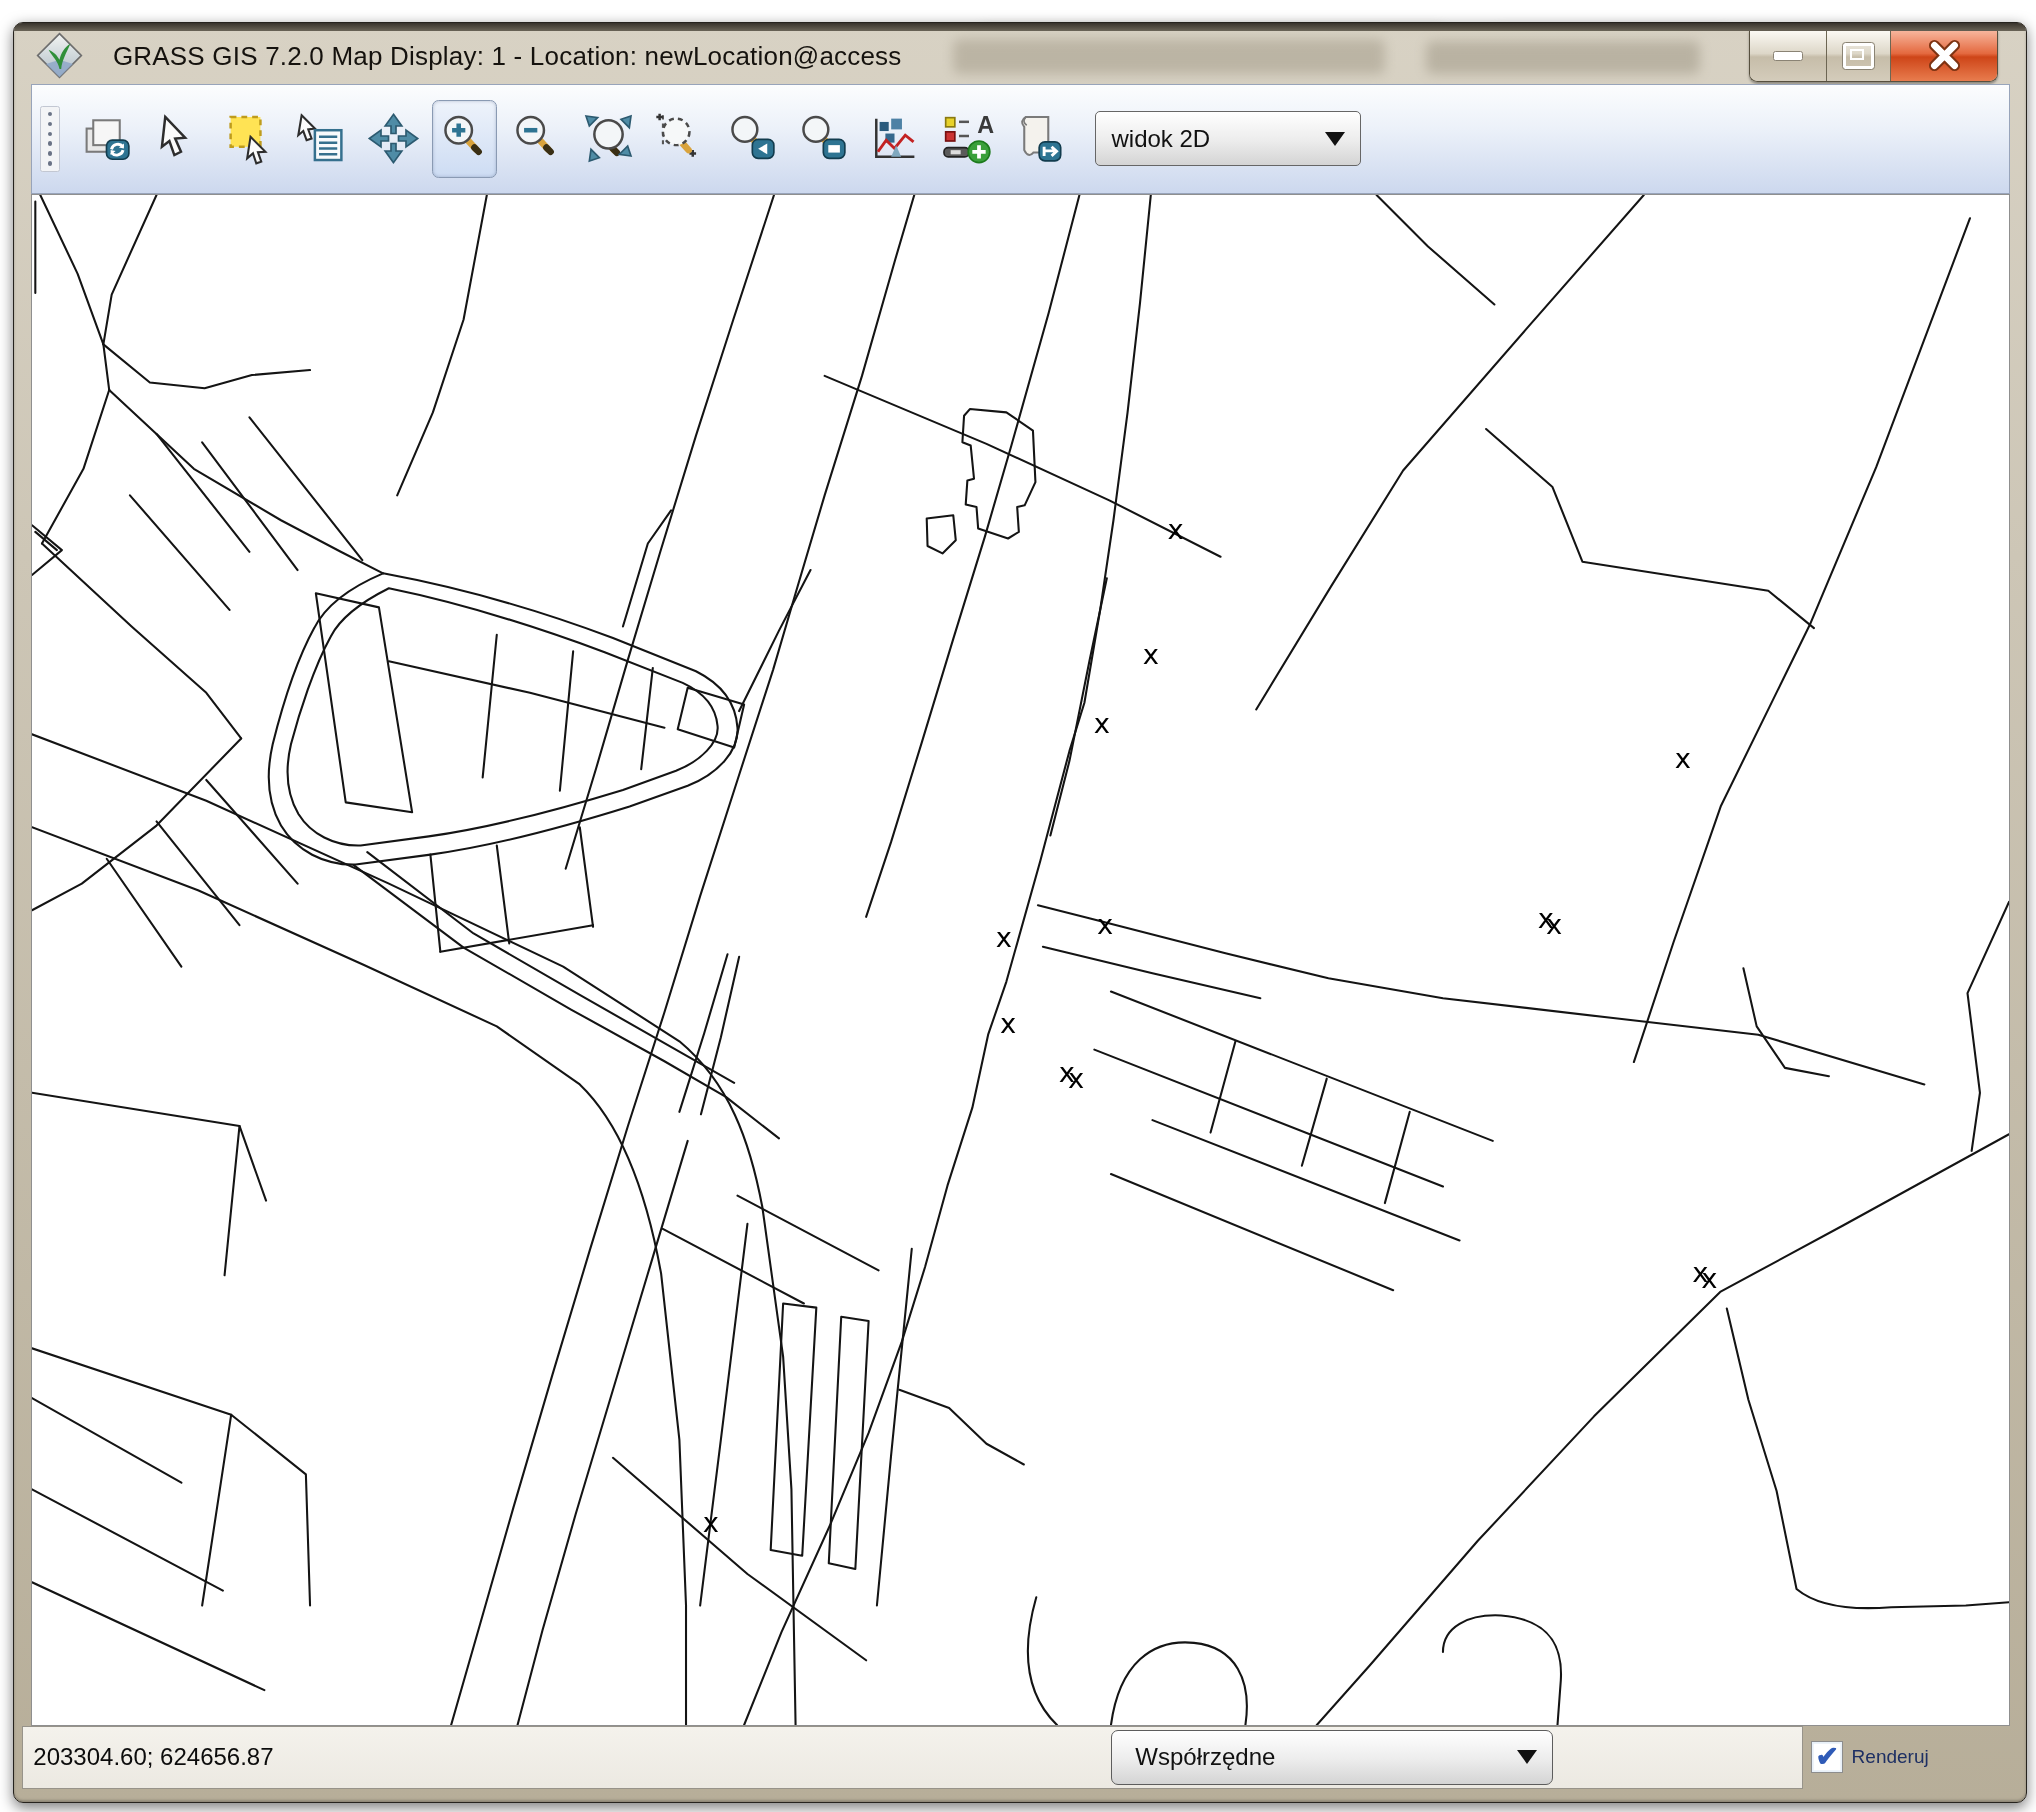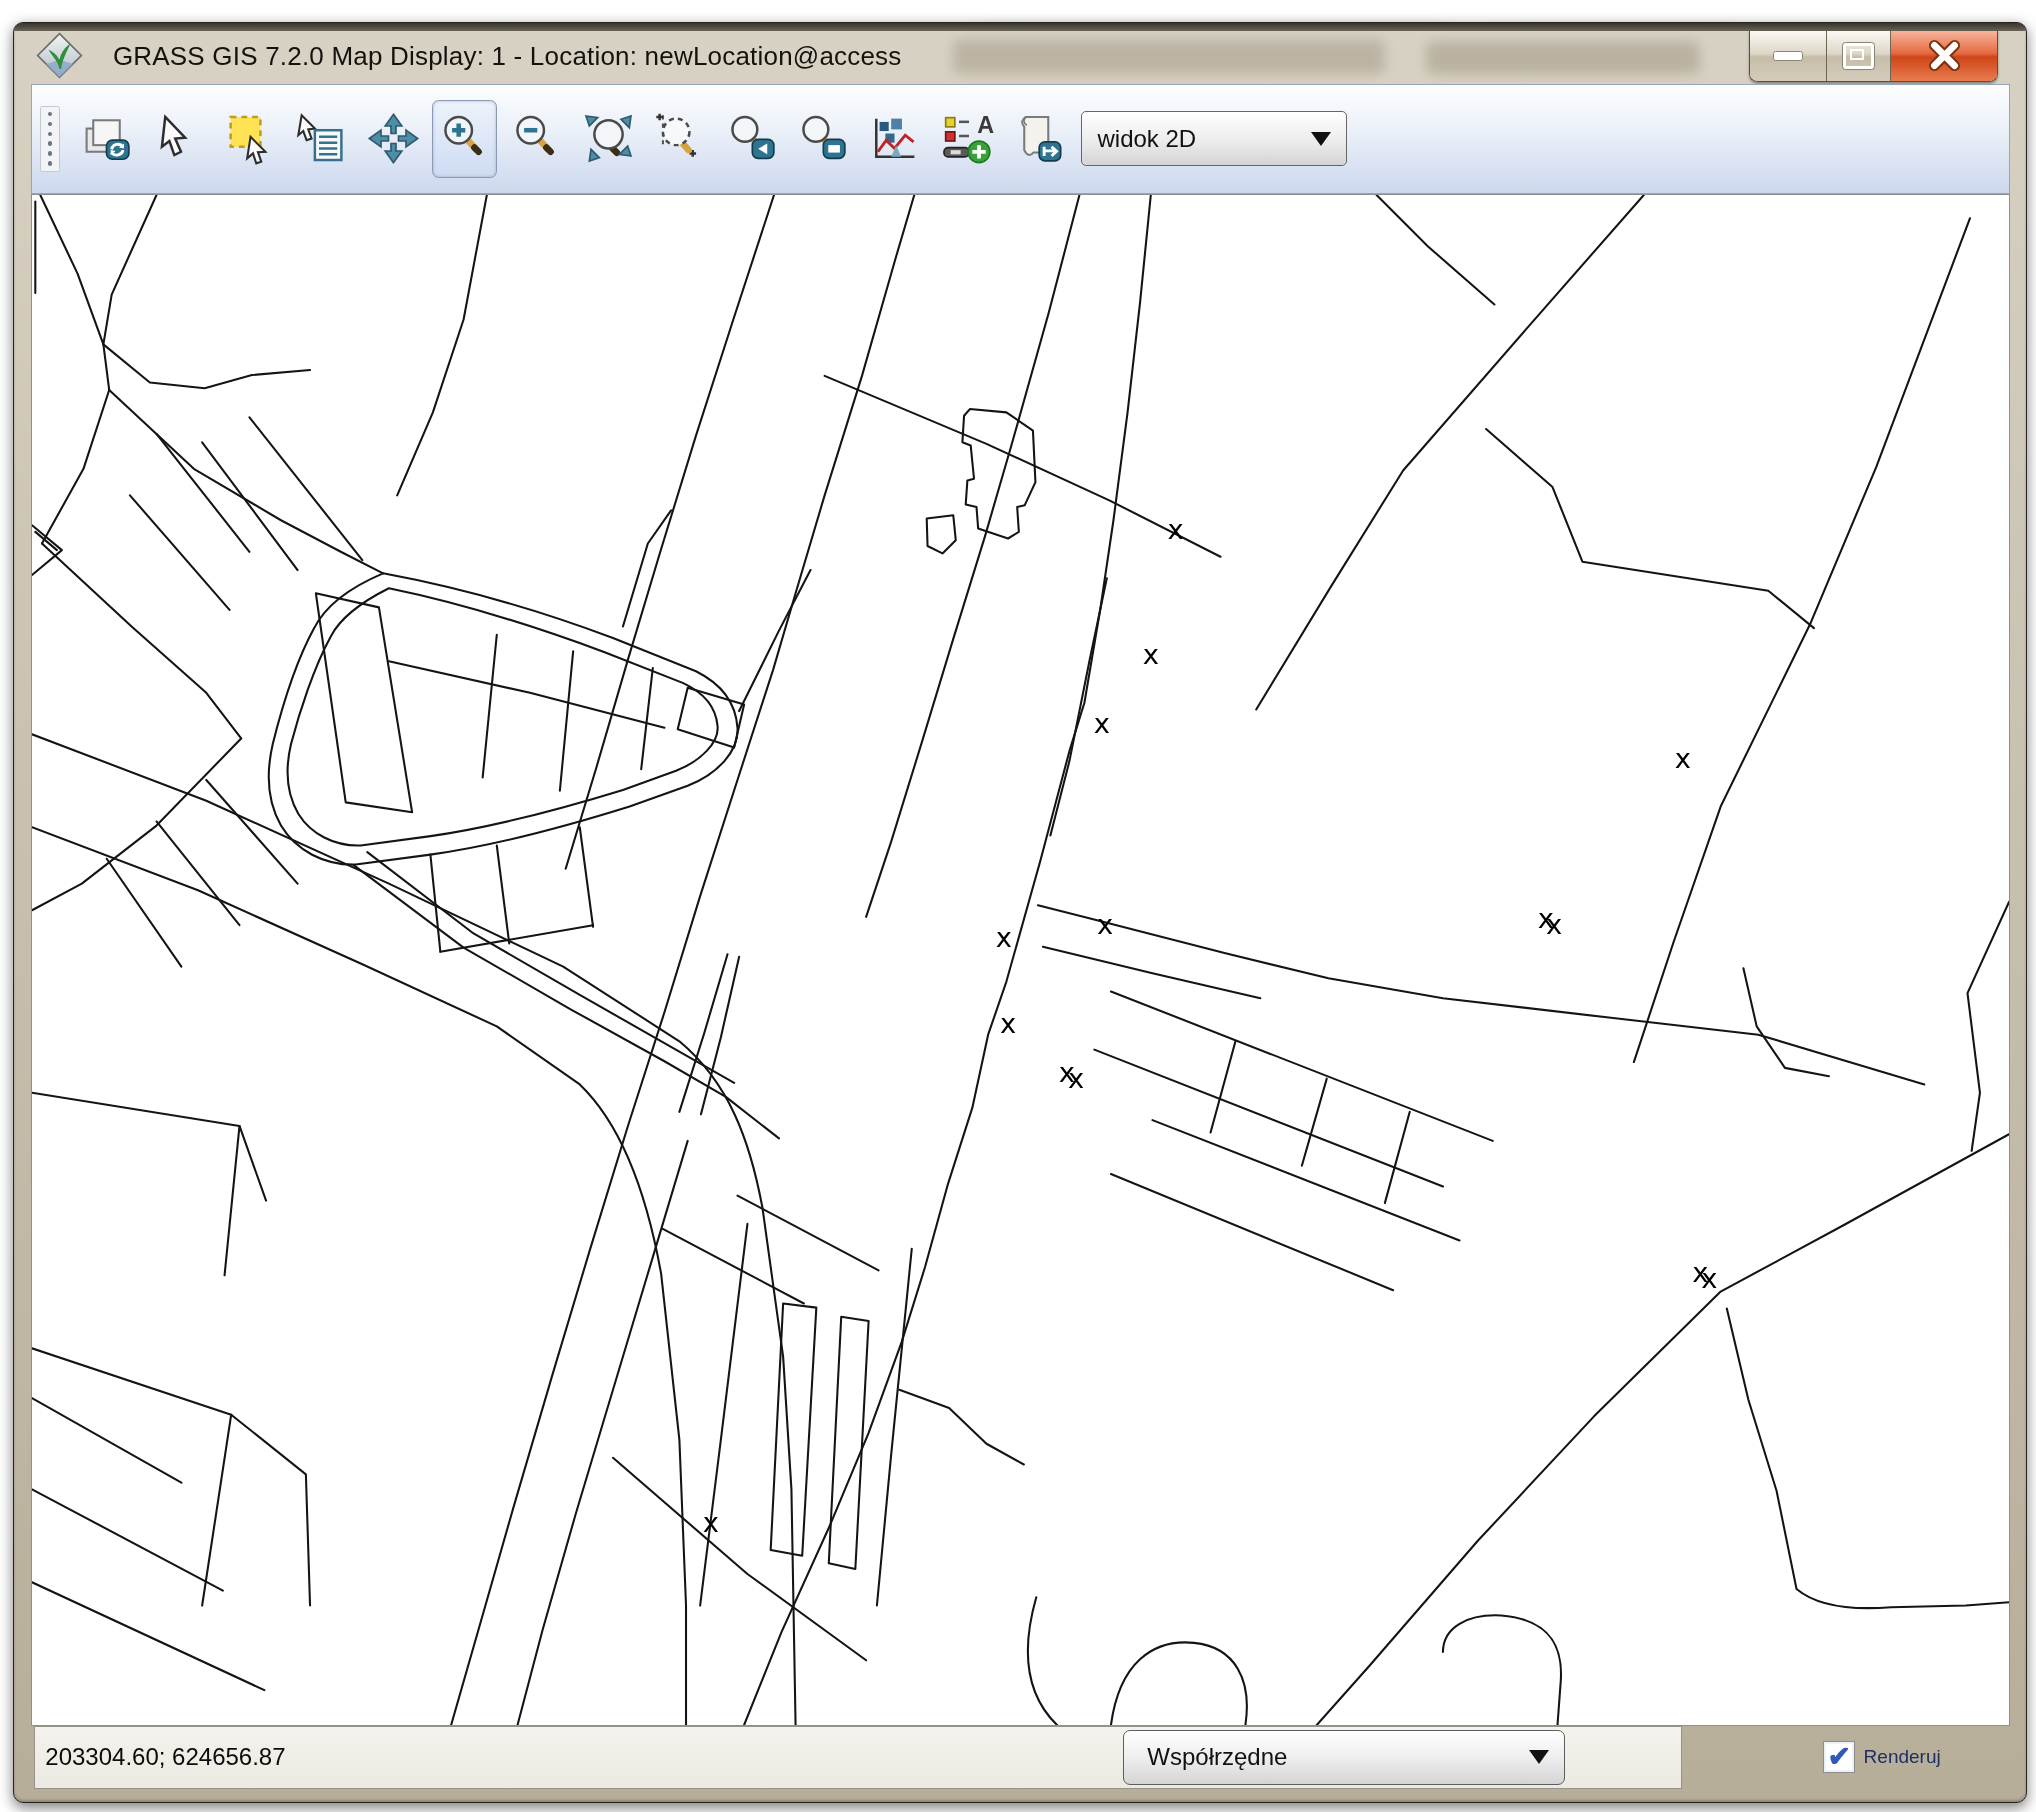--- a/index.html
+++ b/index.html
@@ -36,31 +36,31 @@
     background:linear-gradient(180deg,#e3e2de,#d7d6d2);border:0.8px solid #a3a29e;box-sizing:border-box;}
   .grip{display:flex;flex-direction:column;gap:5.8px;margin:0 11.6px 0 8.3px;padding:5px 6.6px;background:#f3f4f6;
     border:0.8px solid #c2c7d2;border-radius:2.5px;}
   .grip i{width:4.2px;height:4.2px;border-radius:50%;background:#6b7386;}
   .tool{width:63px;height:76px;display:flex;align-items:center;justify-content:center;margin:0 3.3px;border:1.7px solid transparent;border-radius:6.6px;}
   .tool.active{background:linear-gradient(180deg,#eef3fb,#cddcf3);border:1.7px solid #8a9ab3;box-shadow:inset 0 0 3.3px rgba(60,80,120,.35);}
   .combo{height:55px;border:1.7px solid #666;border-radius:5px;display:flex;align-items:center;
     background:linear-gradient(180deg,#ffffff 0%,#ececec 55%,#d4d4d4 100%);
     padding:0 15px;font-size:24px;color:#111;box-sizing:border-box;}
   .combo .caret{margin-left:auto;width:0;height:0;border-left:10.8px solid transparent;border-right:10.8px solid transparent;border-top:14px solid #111;}
-  .view-combo{min-width:266px;margin-left:8px;}
+  .view-combo{min-width:266px;margin-left:22px;}
 
   
   .map{position:absolute;left:16.6px;top:171px;width:1979px;height:1532px;background:#fff;
     border:0.8px solid #8f8f8f;box-sizing:border-box;}
   .map svg{display:block;width:100%;height:100%;}
   .map path{fill:none;stroke:#141414;stroke-width:2.5;stroke-linejoin:round;stroke-linecap:round;}
   .map text.marker{font-family:"DejaVu Sans",sans-serif;font-size:33px;fill:#000;}
 
   
-  .statusbar{position:absolute;left:20px;top:1703px;width:1648px;height:63px;
+  .statusbar{position:absolute;left:8px;top:1703px;width:1781px;height:63px;
     background:linear-gradient(180deg,#f4f2ec,#ece9e2);border:0.8px solid #97938a;box-sizing:border-box;}
   .coords{position:absolute;left:10px;top:50%;transform:translateY(-50%);font-size:24px;color:#0c0c0c;}
   .mode-combo{position:absolute;left:1088px;top:3.3px;width:442px;height:55px;border-color:#5d5d5d;border-radius:7px;padding-left:23px;}
   .render{position:absolute;left:1788px;top:50%;transform:translateY(-50%);display:flex;align-items:center;gap:8.3px;}
   .checkbox{width:30px;height:30px;background:#fff;border:1.7px solid #8d8d8d;box-shadow:inset 0 0 0 1.7px #e8f0f8;
     display:flex;align-items:center;justify-content:center;font-size:28px;font-weight:bold;color:#2f5bb7;line-height:1;}
   .render .lbl{font-size:19px;color:#1d2f63;}
 </style>
 </head>
 <body>

